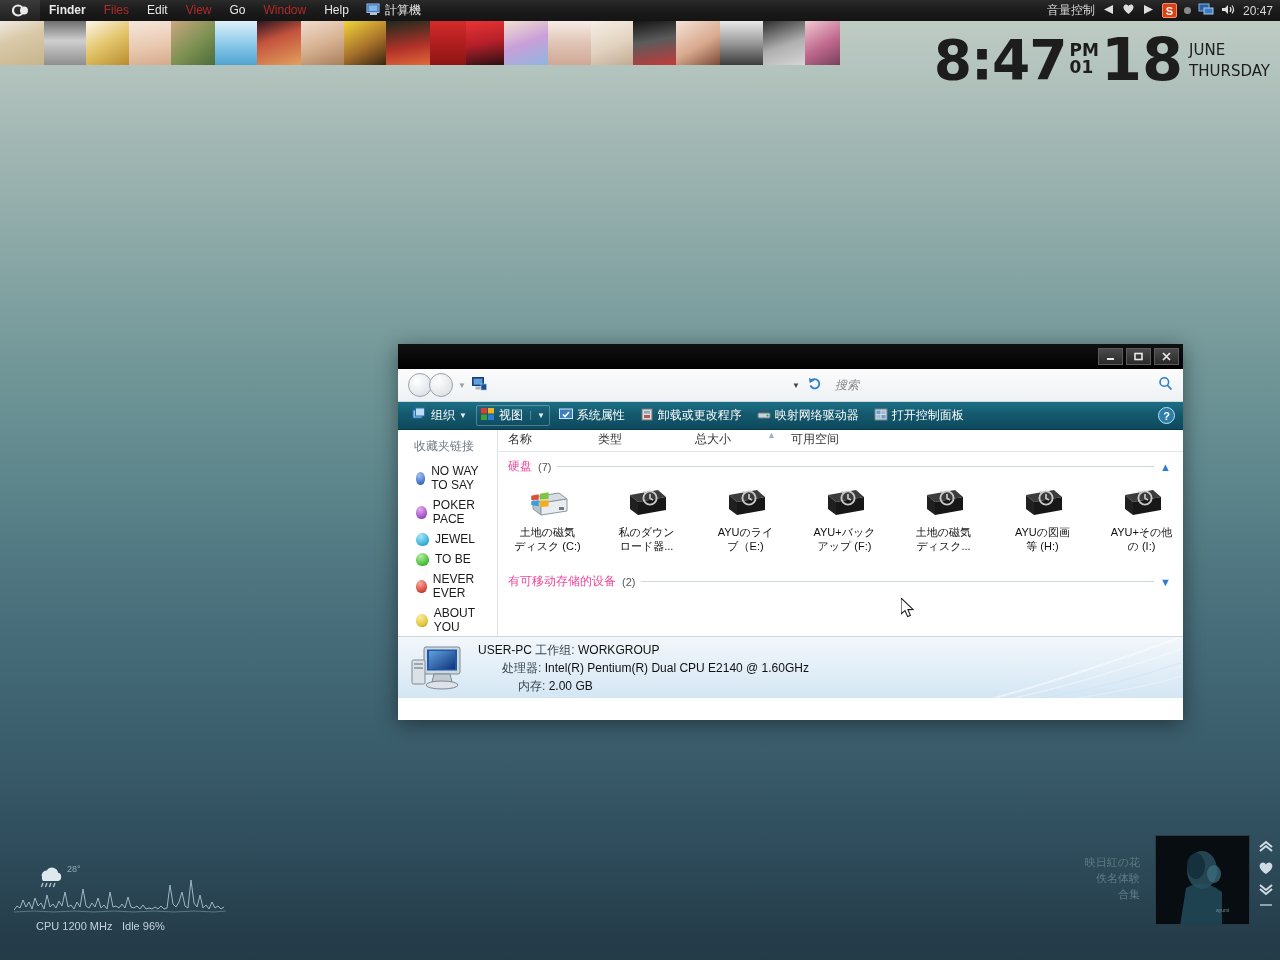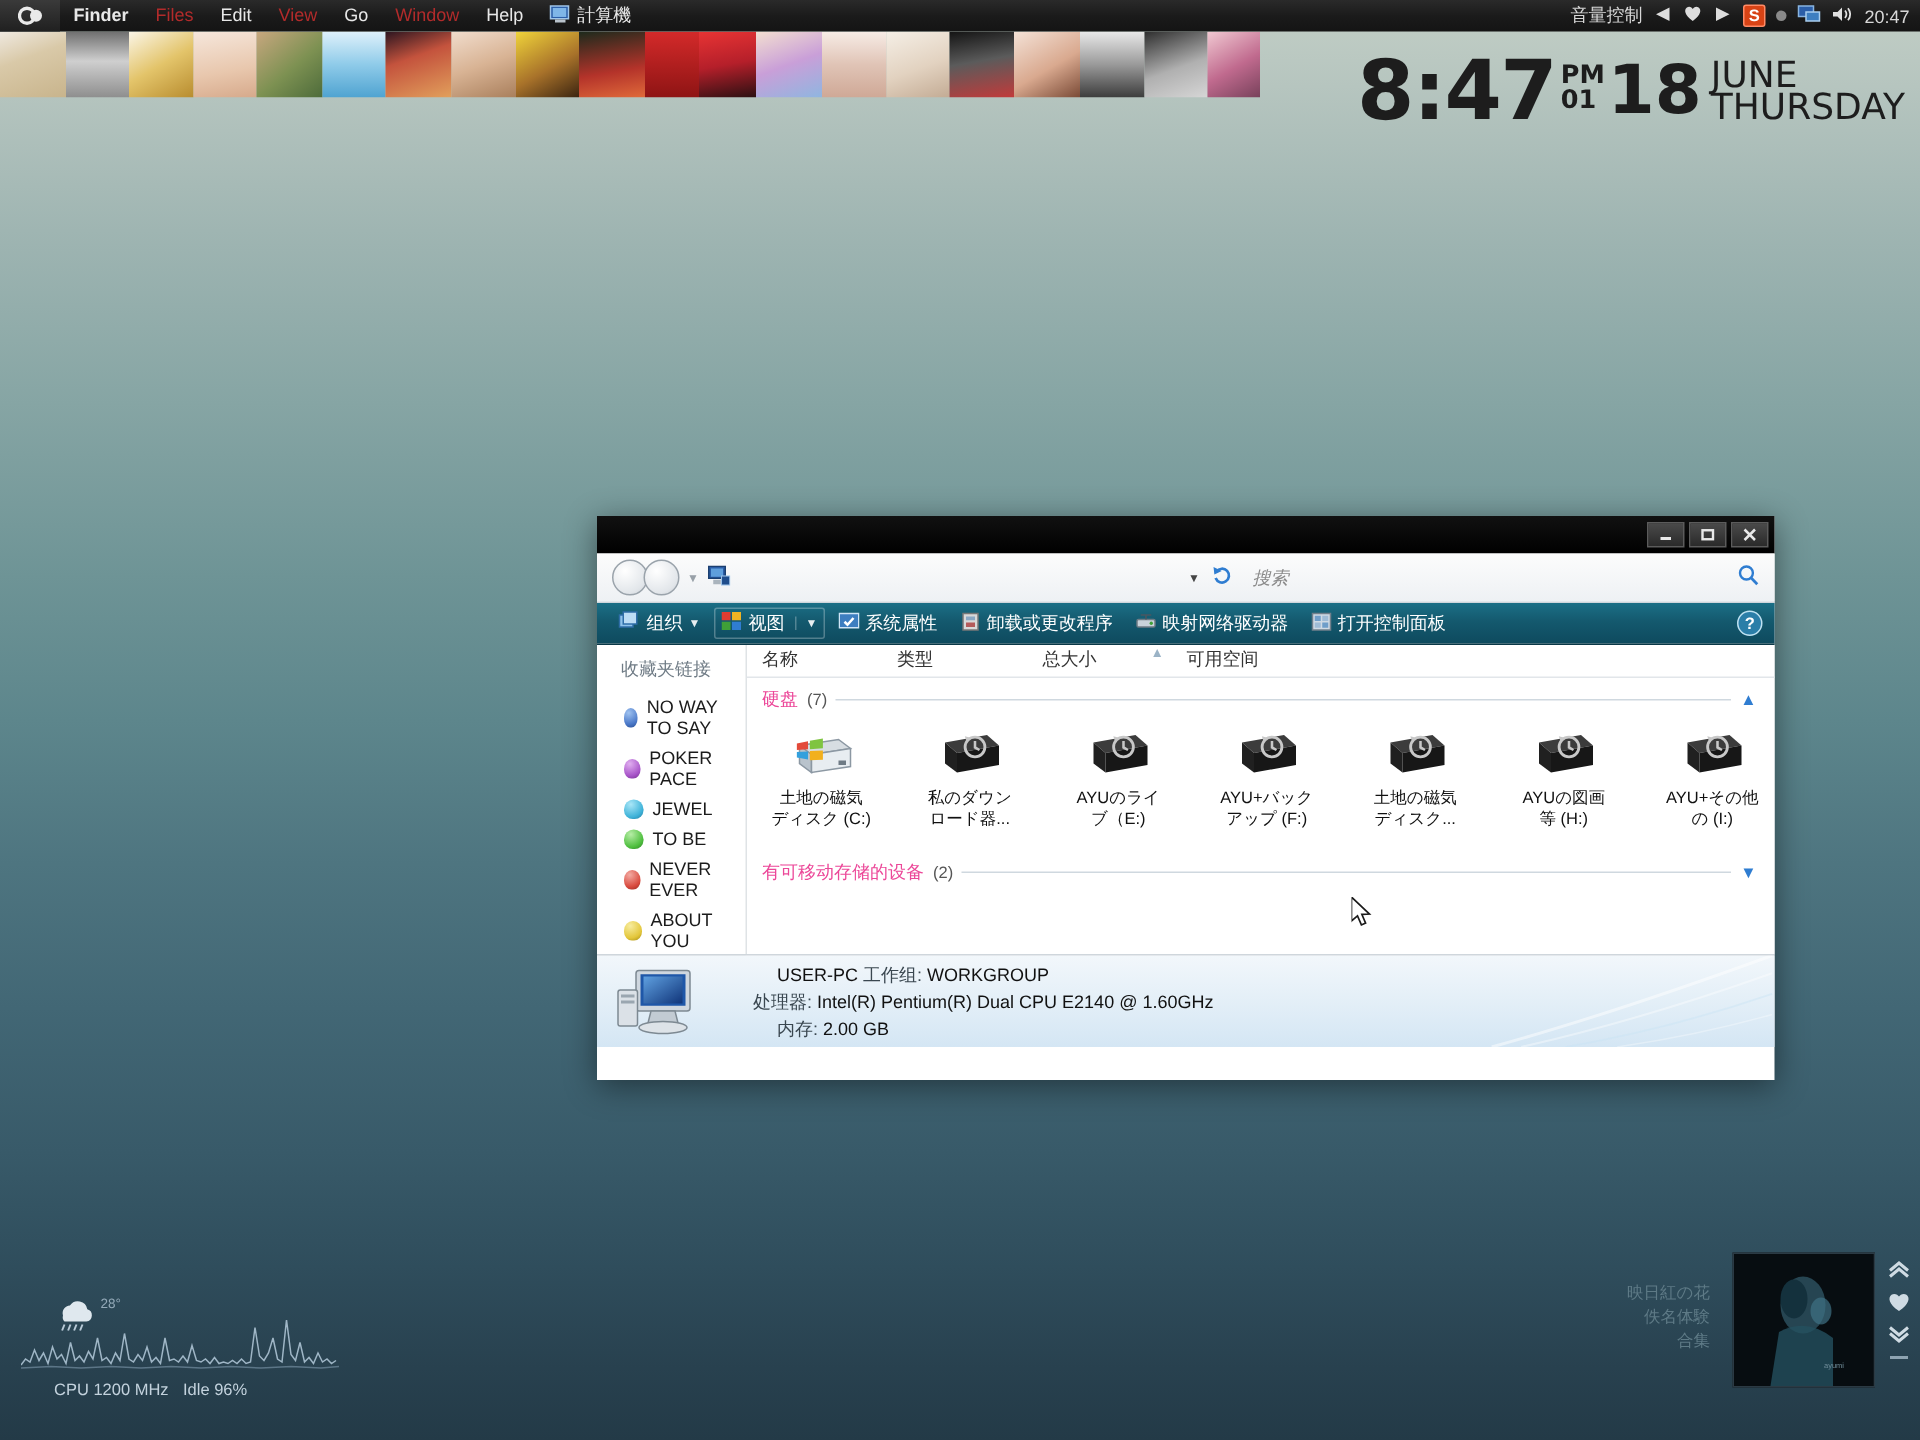--- a/index.html
+++ b/index.html
@@ -55,22 +55,22 @@
 
   
   #clock {
     position:absolute; right:10px; top:34px; z-index:30;
     display:flex; align-items:flex-start; color:#1d1d1d;
     font-family:"DejaVu Sans", sans-serif;
   }
   #clock .big { font-size:55px; line-height:52px; font-weight:700; letter-spacing:-1px; }
   #clock .pm { display:flex; flex-direction:column; font-size:17px; line-height:17px;
                font-weight:bold; margin-left:3px; margin-top:8px; }
-  #clock .day { font-size:45px; line-height:52px; font-weight:bold; margin-left:2px;}
-  #clock .md { display:flex; flex-direction:column; font-size:24px; line-height:21px;
+  #clock .day { font-size:59px; line-height:52px; font-weight:bold; margin-left:2px;}
+  #clock .md { display:flex; flex-direction:column; font-size:15px; line-height:21px;
                margin-left:6px; margin-top:6px; }
 
   
   #explorer {
     position:absolute; left:398px; top:344px; width:785px; height:376px;
     background:#fff; box-shadow:0 4px 20px rgba(0,0,0,.45);
     z-index:20; font-size:12px; color:#000;
   }
   #titlebar {
     height:25px; background:linear-gradient(180deg,#111,#000);
@@ -151,21 +151,21 @@
   #statusbar {
     height:62px; border-top:1px solid #cfd6dc;
     background:linear-gradient(180deg,#f2f7fb 0%,#e2eef7 55%,#d4e6f4 100%);
     display:flex; align-items:center; padding-left:12px; position:relative; overflow:hidden;
   }
   .sb-pc { width:58px; height:48px; position:relative; flex:0 0 auto; }
   .sb-info { margin-left:10px; font-size:12px; line-height:18px; }
   .sb-info .lab { color:#3a4750; }
   .sb-info .val { color:#111; }
   .sb-row { white-space:nowrap; }
-  .sb-r1 { padding-left:0px;margin-left:40px; }
+  .sb-r1 { padding-left:0px; }
   .sb-r2 { padding-left:24px; }
   .sb-r3 { padding-left:40px; }
   .swoosh { position:absolute; right:0; top:0; width:200px; height:100%;
             pointer-events:none; opacity:.55; }
 
   
   #cursor { position:absolute; left:901px; top:598px; z-index:60; }
 
   
   #cpuwidget { position:absolute; left:14px; top:862px; width:212px; height:72px; z-index:15;

